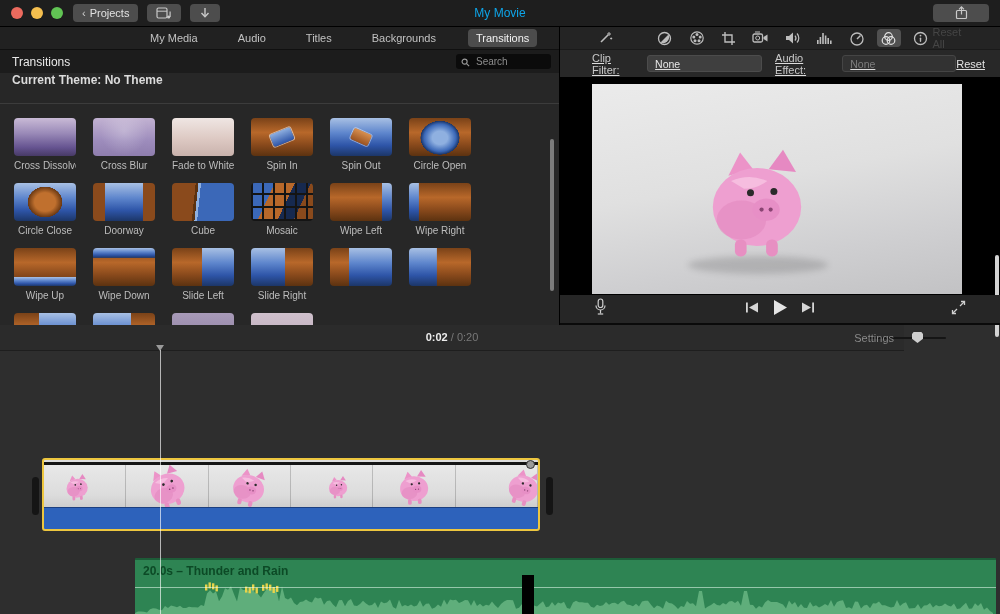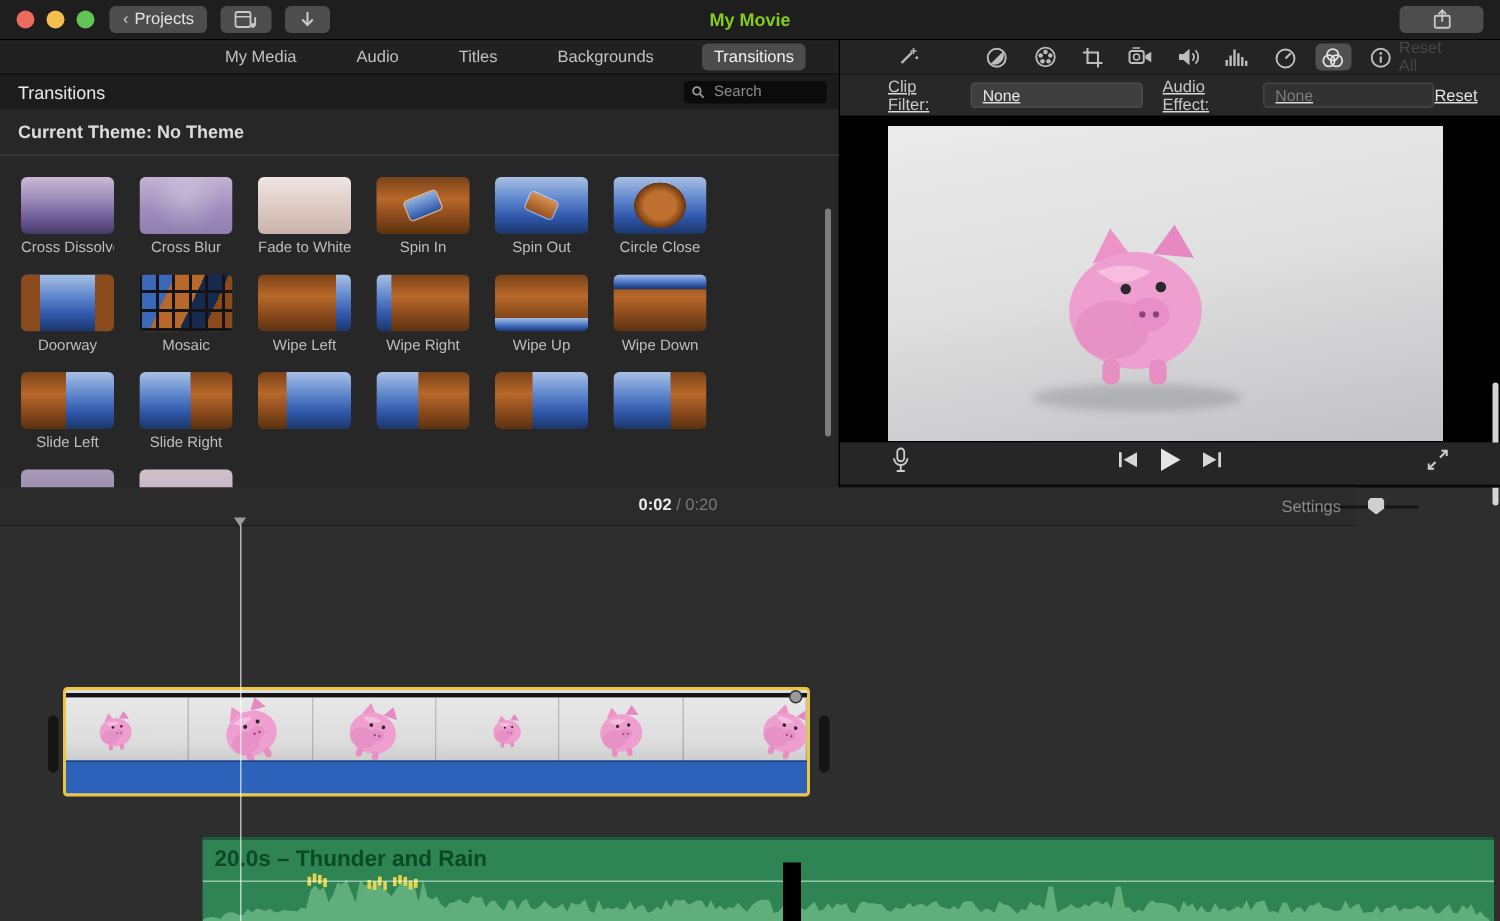--- a/index.html
+++ b/index.html
@@ -9,34 +9,34 @@
   
   #titlebar{position:absolute;left:0;top:0;width:1000px;height:26px;background:#1e1e1e;
             border-bottom:1px solid #000;display:flex;align-items:center;}
   .traffic{display:flex;gap:8px;margin-left:11px;}
   .tl{width:12px;height:12px;border-radius:50%;}
   .tl.red{background:#ec6a5e;} .tl.yellow{background:#f5bf4f;} .tl.green{background:#61c454;}
   .tbtn{background:#4d4d4d;border-radius:4px;height:18px;display:flex;align-items:center;
         justify-content:center;color:#e2e2e2;font-size:11px;padding:0 9px;margin-left:9px;}
   .tbtn.first{margin-left:10px;}
   .tbtn svg{display:block;}
-  #win-title{position:absolute;left:50%;transform:translateX(-50%);font-size:12px;color:#84cc16;font-weight:bold;}
+  #win-title{position:absolute;left:50%;transform:translateX(-50%);font-size:12px;color:#0ea5e9;font-weight:normal;}
   #share-btn{position:absolute;right:11px;top:4px;margin:0;width:38px;}
   
   #browser{position:absolute;left:0;top:27px;width:559px;height:298px;background:#272727;border-right:1px solid #000;}
   #tabbar{height:22px;display:flex;align-items:center;background:#212121;padding-left:142px;gap:24px;}
   .tab{font-size:11px;color:#c2c2c2;padding:3px 8px;border-radius:4px;white-space:nowrap;}
   .tab.selected{background:#4c4c4c;color:#f2f2f2;}
   #browser-header{height:23px;background:#1c1c1c;display:flex;align-items:center;border-top:1px solid #101010;}
   #panel-title{font-size:12px;color:#e8e8e8;margin-left:12px;flex:1;}
   #search-box{display:flex;align-items:center;background:#0b0b0b;border-radius:3px;height:15px;width:85px;margin-right:8px;padding:0 5px;}
   #search-box svg{flex:none;}
   #search-input{background:transparent;border:none;outline:none;color:#bbb;font-size:10px;width:100%;margin-left:4px;font-family:"Liberation Sans",sans-serif;}
   #search-input::placeholder{color:#8d8d8d;}
-  #theme-row{height:30px;display:flex;align-items:center;border-bottom:1px solid #3c3c3c;background:#272727;}
+  #theme-row{height:30px;display:flex;border-bottom:1px solid #3c3c3c;background:#272727;}
   #current-theme{font-size:12px;font-weight:bold;color:#dcdcdc;margin-left:12px;}
   #grid-wrap{position:absolute;left:0;top:77px;width:548px;height:221px;overflow:hidden;}
   #grid{display:grid;grid-template-columns:repeat(6,62px);column-gap:17px;row-gap:11px;padding:14px 0 0 14px;}
   .cell{width:62px;}
   .thumb{position:relative;width:62px;height:38px;border-radius:4px;overflow:hidden;background-size:100% 100%;background-repeat:no-repeat;}
   .tlabel{font-size:10px;color:#bdbdbd;text-align:center;margin-top:4px;height:12px;white-space:nowrap;overflow:hidden;}
   #browser-scrollbar{position:absolute;left:550px;top:112px;width:4px;height:152px;background:#9a9a9a;border-radius:2px;opacity:.75;}
   
   :root{
     --or:linear-gradient(180deg,#7a4218,#b8682a 38%,#8a4a1c 70%,#5c3210);
@@ -119,21 +119,21 @@
   #video-clip{position:absolute;left:42px;top:107px;width:494px;height:69px;border:2px solid #edc63f;border-radius:3px;background:#dcdcdc;overflow:hidden;}
   #clip-topline{position:absolute;left:0;top:2px;width:100%;height:3px;background:#141414;}
   #clip-dot{position:absolute;right:3px;top:0px;width:7px;height:7px;border-radius:50%;background:#9a9a9a;border:1px solid #333;z-index:2;}
   #filmstrip{position:absolute;left:0;top:5px;width:100%;height:43px;display:flex;overflow:hidden;}
   .frame{position:relative;width:82.4px;height:43px;overflow:hidden;border-right:1px solid rgba(0,0,0,.18);background:linear-gradient(180deg,#e8e8e8 0%,#dcdcdc 70%,#cccccc 100%);}
   .frame svg{position:absolute;left:50%;top:55%;width:44px;height:40px;}
   #clip-audio{position:absolute;left:0;bottom:0;width:100%;height:21px;background:#2d62bb;border-top:1px solid #1c3f80;}
   .trim-handle{position:absolute;width:7px;height:38px;background:#151515;border-radius:3.5px;top:126px;}
   #trim-left{left:32px;} #trim-right{left:546px;}
   #audio-clip{position:absolute;left:135px;top:207px;width:861px;height:55px;background:#2e8453;border-top:2px solid #1d5c38;border-radius:1px;overflow:hidden;}
-  #audio-clip-label{position:absolute;left:8px;top:4px;font-size:15px;font-weight:bold;color:#0c4a26;}
+  #audio-clip-label{position:absolute;left:8px;top:4px;font-size:12px;font-weight:bold;color:#0c4a26;}
   #volume-line{position:absolute;left:0;top:27px;width:100%;height:1px;background:rgba(235,255,242,.55);z-index:3;}
   #waveform{position:absolute;left:0;bottom:0;z-index:2;}
   #audio-notch{position:absolute;left:387px;top:15px;width:12px;height:40px;background:#000;z-index:4;}
 </style>
 </head>
 <body>
 
 <div id="app">
 
   <div id="titlebar">
@@ -215,26 +215,34 @@
           </div>
           <div class="cell">
             <div class="thumb art-spin-in"></div>
             <div class="tlabel">Spin In</div>
           </div>
           <div class="cell">
             <div class="thumb art-spin-out"></div>
             <div class="tlabel">Spin Out</div>
           </div>
           <div class="cell">
+            <div class="thumb art-circle-open"></div>
+            <div class="tlabel">Circle Open</div>
+          </div>
+          <div class="cell">
             <div class="thumb art-circle-close"></div>
             <div class="tlabel">Circle Close</div>
           </div>
           <div class="cell">
             <div class="thumb art-doorway"></div>
             <div class="tlabel">Doorway</div>
+          </div>
+          <div class="cell">
+            <div class="thumb art-cube"></div>
+            <div class="tlabel">Cube</div>
           </div>
           <div class="cell">
             <div class="thumb art-mosaic"></div>
             <div class="tlabel">Mosaic</div>
           </div>
           <div class="cell">
             <div class="thumb art-wipe-left"></div>
             <div class="tlabel">Wipe Left</div>
           </div>
           <div class="cell">

